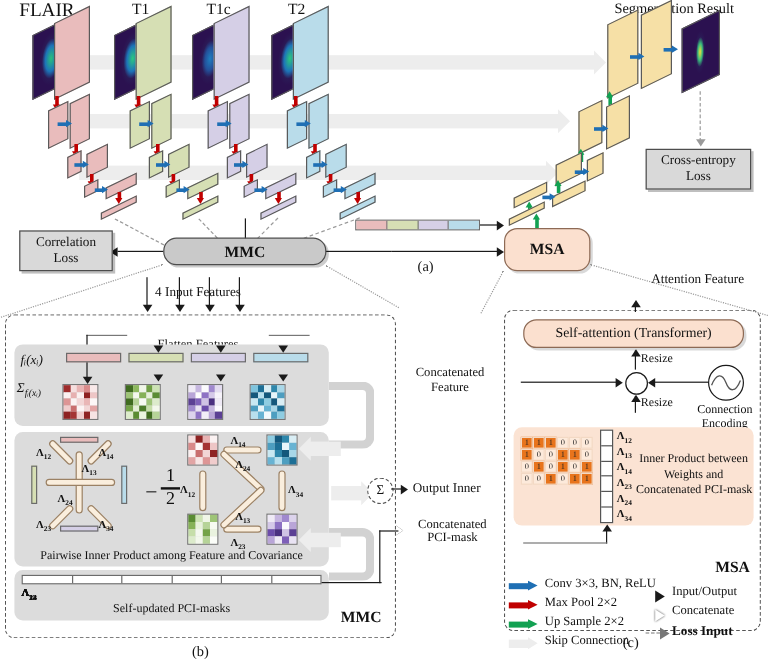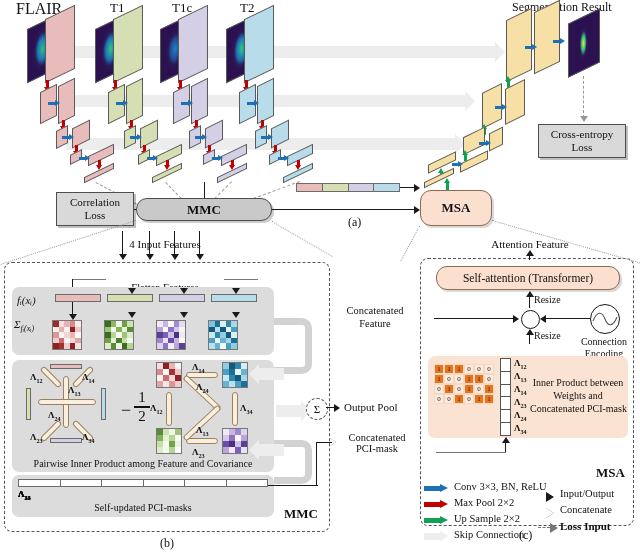--- a/index.html
+++ b/index.html
@@ -348,21 +348,21 @@
 <div class="tri-r" style="left:414px;top:184px;"></div>
 <div class="ln h" style="left:326px;top:209px;width:90px;"></div>
 <div class="tri-r" style="left:414px;top:206px;"></div>
 
 <div class="pillgrey" style="left:136px;top:198px;width:136px;height:23px;font-size:13px;">
   <span>MMC</span>
 </div>
 
 <div class="ln h" style="left:98px;top:209px;width:38px;"></div>
 <div class="tri-l" style="left:92px;top:206px;"></div>
-<div class="greybox" style="left:16px;top:192px;width:78px;height:34px;font-size:11px;margin-left:40px;">
+<div class="greybox" style="left:16px;top:192px;width:78px;height:34px;font-size:11px;">
   <div>
     <div>Correlation</div>
     <div>Loss</div>
   </div>
 </div>
 
 <div class="pillpeach" style="left:420px;top:190px;width:72px;height:36px;font-size:13px;">
   <span>MSA</span>
 </div>
 <div class="grn-up" style="left:444px;top:178px;height:12px;">
@@ -663,39 +663,39 @@
 <div style="position:absolute;left:274px;top:440px;width:38px;height:44px;border:7px solid #d2d2d2;border-left:none;border-radius:0 10px 10px 0;box-sizing:border-box;"></div>
 <div class="skip" style="left:258px;top:368px;width:26px;transform:scaleX(-1);"></div>
 <div class="skip" style="left:258px;top:444px;width:26px;transform:scaleX(-1);"></div>
 <div class="skip" style="left:276px;top:405px;width:26px;"></div>
 
 <div class="circ-d" style="left:306px;top:398px;width:20px;height:20px;font-size:11px;">
   <span>Σ</span>
 </div>
 <div class="ln h" style="left:326px;top:407px;width:10px;"></div>
 <div class="tri-r" style="left:334px;top:404px;"></div>
-<div class="lbl" style="left:344px;top:401px;font-size:11px;">Output Pool</div>
+<div class="lbl" style="left:344px;top:401px;font-size:11px;">Output Inner</div>
 
 <div class="lbl" style="left:340px;top:432px;font-size:10.5px;text-align:center;width:74px;">
   <div>Concatenated</div>
   <div>PCI-mask</div>
 </div>
 <div style="position:absolute;left:330px;top:438px;width:0;height:0;border-top:4px solid transparent;border-bottom:4px solid transparent;border-left:6px solid #fff;filter:drop-shadow(0 0 0.6px #444);"></div>
 <div class="ln h" style="left:316px;top:442px;width:16px;"></div>
 <div class="ln v" style="left:316px;top:442px;height:44px;"></div>
 <div class="ln h" style="left:268px;top:485px;width:50px;"></div>
 
 <div class="dot-box" style="left:420px;top:258px;width:214px;height:268px;"></div>
 <div class="lbl" style="left:596px;top:465px;font-size:13px;font-weight:bold;">MSA</div>
 <div class="lbl" style="left:519px;top:528px;font-size:12px;">(c)</div>
 
 <div class="dln" style="left:420px;top:226px;width:40px;transform:rotate(118deg);border-top-style:dotted;"></div>
 <div class="dln" style="left:492px;top:220px;width:160px;transform:rotate(16deg);border-top-style:dotted;"></div>
 
-<div class="lbl ctr" style="left:440px;top:238px;width:180px;font-size:11px;">Attention Feature</div>
+<div class="lbl ctr" style="left:440px;top:227px;width:180px;font-size:11px;text-align:right;">Attention Feature</div>
 <div class="ln v" style="left:529px;top:252px;height:8px;"></div>
 <div class="tri-u" style="left:526px;top:250px;"></div>
 
 <div class="pillpeach" style="left:436px;top:266px;width:184px;height:24px;font-size:11.5px;font-weight:normal;">
   <span>Self-attention (Transformer)</span>
 </div>
 
 <div class="ln v" style="left:529px;top:292px;height:16px;"></div>
 <div class="tri-u" style="left:526px;top:291px;"></div>
 <div class="lbl" style="left:534px;top:294px;font-size:10px;">Resize</div>

